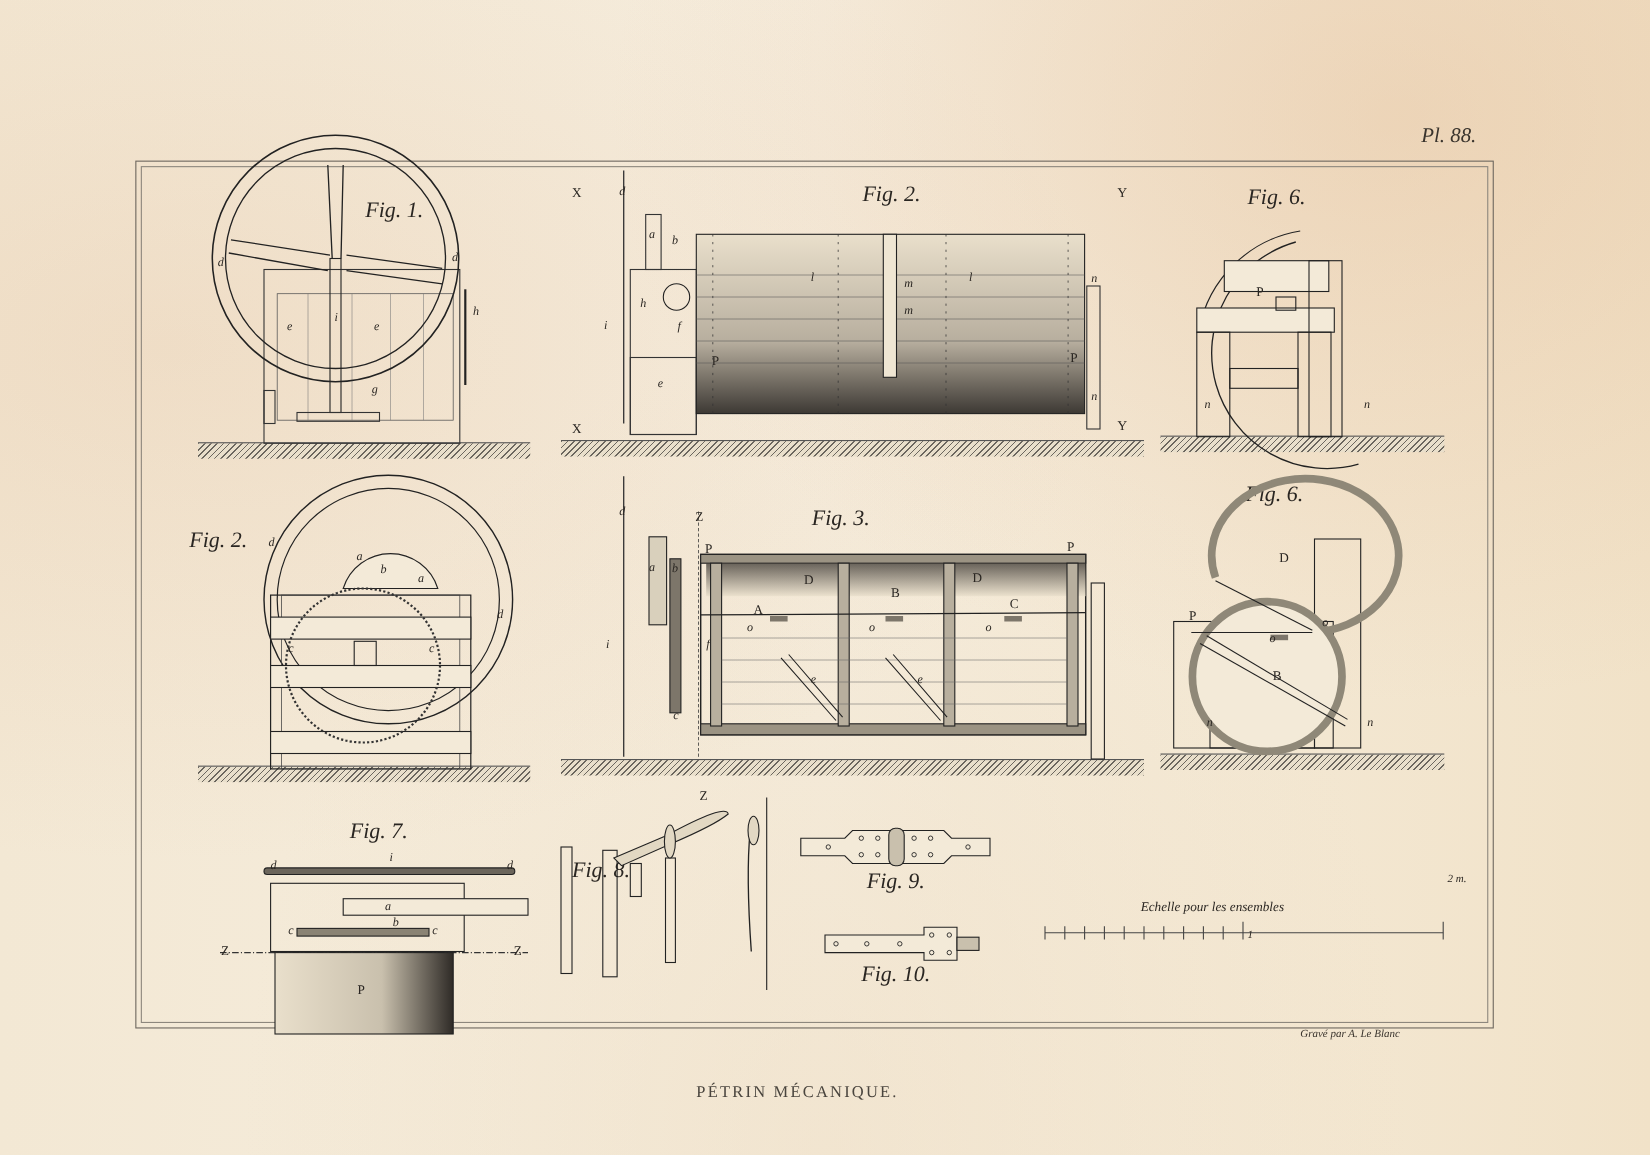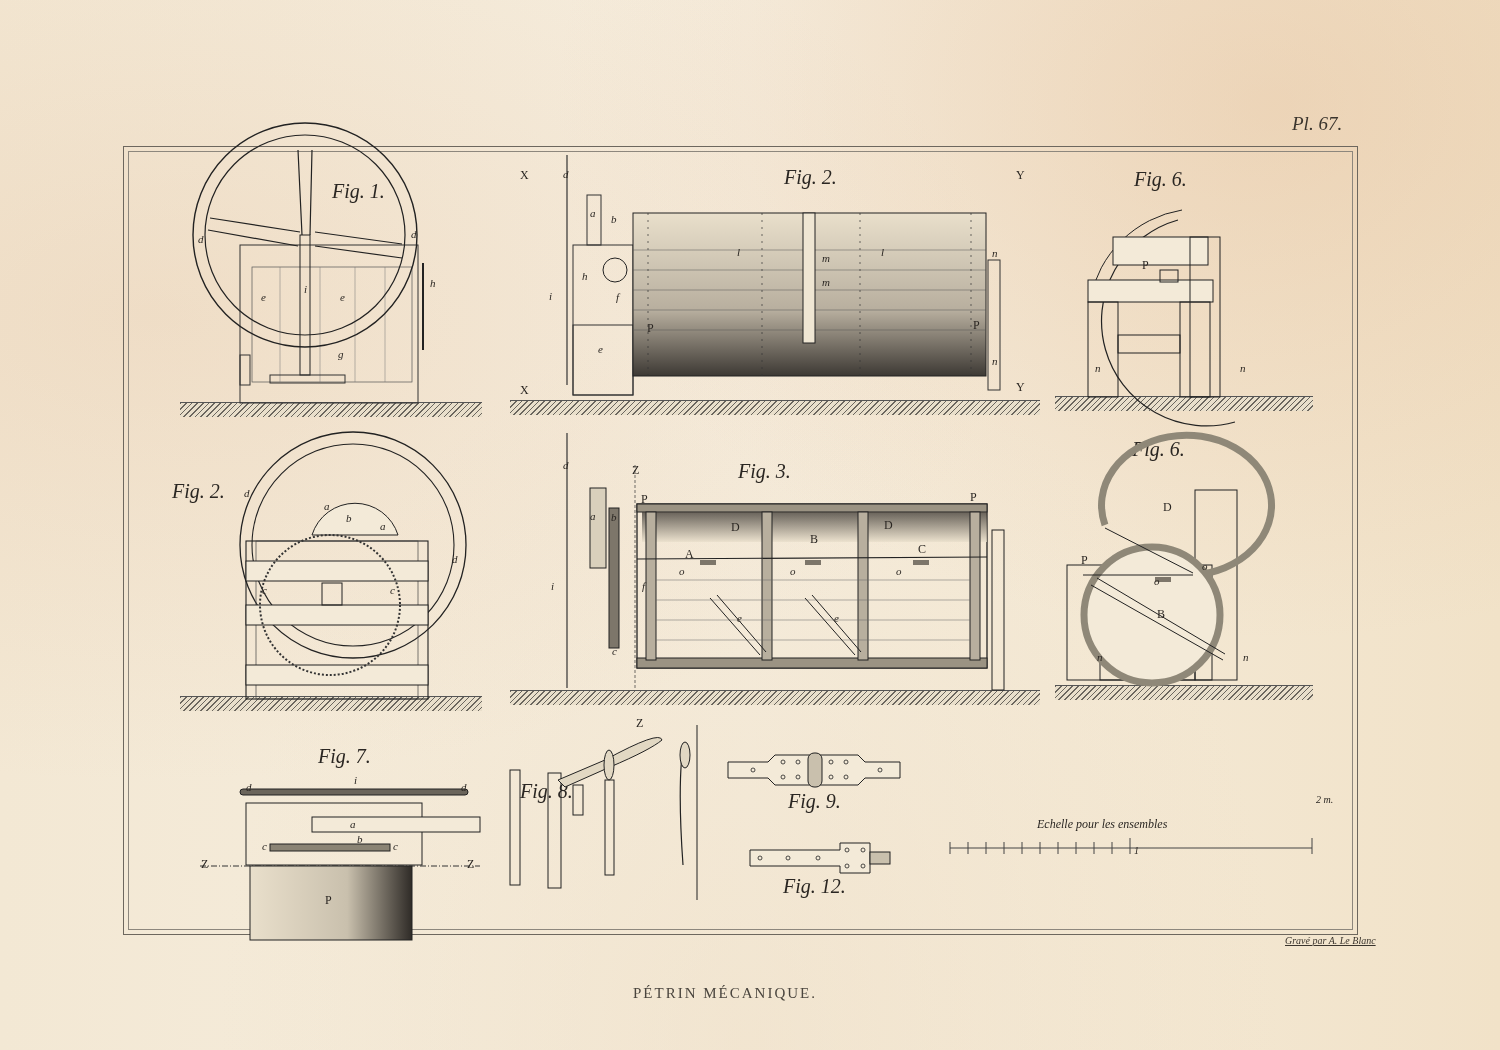--- a/index.html
+++ b/index.html
@@ -8,36 +8,36 @@
   .paper{position:absolute;inset:0;
     background:
       radial-gradient(ellipse at 85% 10%, rgba(225,180,140,.35), transparent 40%),
       radial-gradient(ellipse at 10% 30%, rgba(225,185,150,.25), transparent 45%),
       radial-gradient(ellipse at 50% 100%, rgba(235,215,185,.4), transparent 50%),
       linear-gradient(90deg,#f3e8d4 0%,#f6eedf 50%,#f1e2c8 100%);}
   .frame-outer{position:absolute;left:123px;top:146px;width:1233px;height:787px;border:1px solid #6d675e;}
   .frame-inner{position:absolute;left:128px;top:151px;width:1223px;height:777px;border:1px solid #8d877d;}
   .plate-no{position:absolute;left:1292px;top:113px;font-style:italic;font-size:19px;color:#3a342d;}
   .title{position:absolute;left:633px;top:985px;font-size:15px;letter-spacing:2px;color:#4a453e;}
-  .engraver{position:absolute;left:1285px;top:935px;font-style:italic;font-size:10px;color:#3a342d;text-decoration:underline;}
+  .engraver{position:absolute;left:1182px;top:935px;font-style:italic;font-size:10px;color:#3a342d;}
   .fig-label{position:absolute;font-style:italic;font-size:20px;color:#2a2622;}
   .ltr{position:absolute;font-style:italic;font-size:11px;color:#2a2622;}
   .cap{position:absolute;font-size:12px;color:#2a2622;}
   .ground{position:absolute;height:14px;
     background:repeating-linear-gradient(135deg,#6b665e 0 1px,#e9dfcb 1px 4px);border-top:1px solid #555;}
   svg{position:absolute;overflow:visible;}
   .scale-caption{position:absolute;left:1037px;top:817px;font-style:italic;font-size:12px;}
   .scale-lbl{position:absolute;font-style:italic;font-size:10px;}
 </style>
 </head>
 <body>
 
 <div class="paper"></div>
 
-<div class="plate-no">Pl. 67.</div>
+<div class="plate-no">Pl. 88.</div>
 
 <div class="frame-outer"></div>
 <div class="frame-inner"></div>
 
 <div class="ground" style="left:180px;top:402px;width:302px;"></div>
 <div class="ground" style="left:510px;top:400px;width:530px;"></div>
 <div class="ground" style="left:1055px;top:396px;width:258px;"></div>
 <div class="ground" style="left:180px;top:696px;width:302px;"></div>
 <div class="ground" style="left:510px;top:690px;width:530px;"></div>
 <div class="ground" style="left:1055px;top:685px;width:258px;"></div>
@@ -306,21 +306,21 @@
   <g fill="none" stroke="#222" stroke-width=".8">
       <circle cx="10" cy="15" r="2"></circle>
       <circle cx="38" cy="15" r="2"></circle>
       <circle cx="68" cy="15" r="2"></circle>
       <circle cx="97" cy="7" r="2"></circle>
       <circle cx="97" cy="23" r="2"></circle>
       <circle cx="113" cy="7" r="2"></circle>
       <circle cx="113" cy="23" r="2"></circle>
     </g>
 </svg>
-<div class="fig-label" style="left:783px;top:875px;">Fig. 12.</div>
+<div class="fig-label" style="left:783px;top:875px;">Fig. 10.</div>
 
 <div class="scale-caption">Echelle pour les ensembles</div>
 <svg style="left:950px;top:838px;" width="380" height="20" viewBox="0 0 380 20">
   <line x1="0" y1="10" x2="362" y2="10" stroke="#444" stroke-width="1"></line>
   <g stroke="#444" stroke-width="1">
     <line x1="0" y1="4" x2="0" y2="16"></line>
       <line x1="18" y1="4" x2="18" y2="16"></line>
       <line x1="36" y1="4" x2="36" y2="16"></line>
       <line x1="54" y1="4" x2="54" y2="16"></line>
       <line x1="72" y1="4" x2="72" y2="16"></line>

